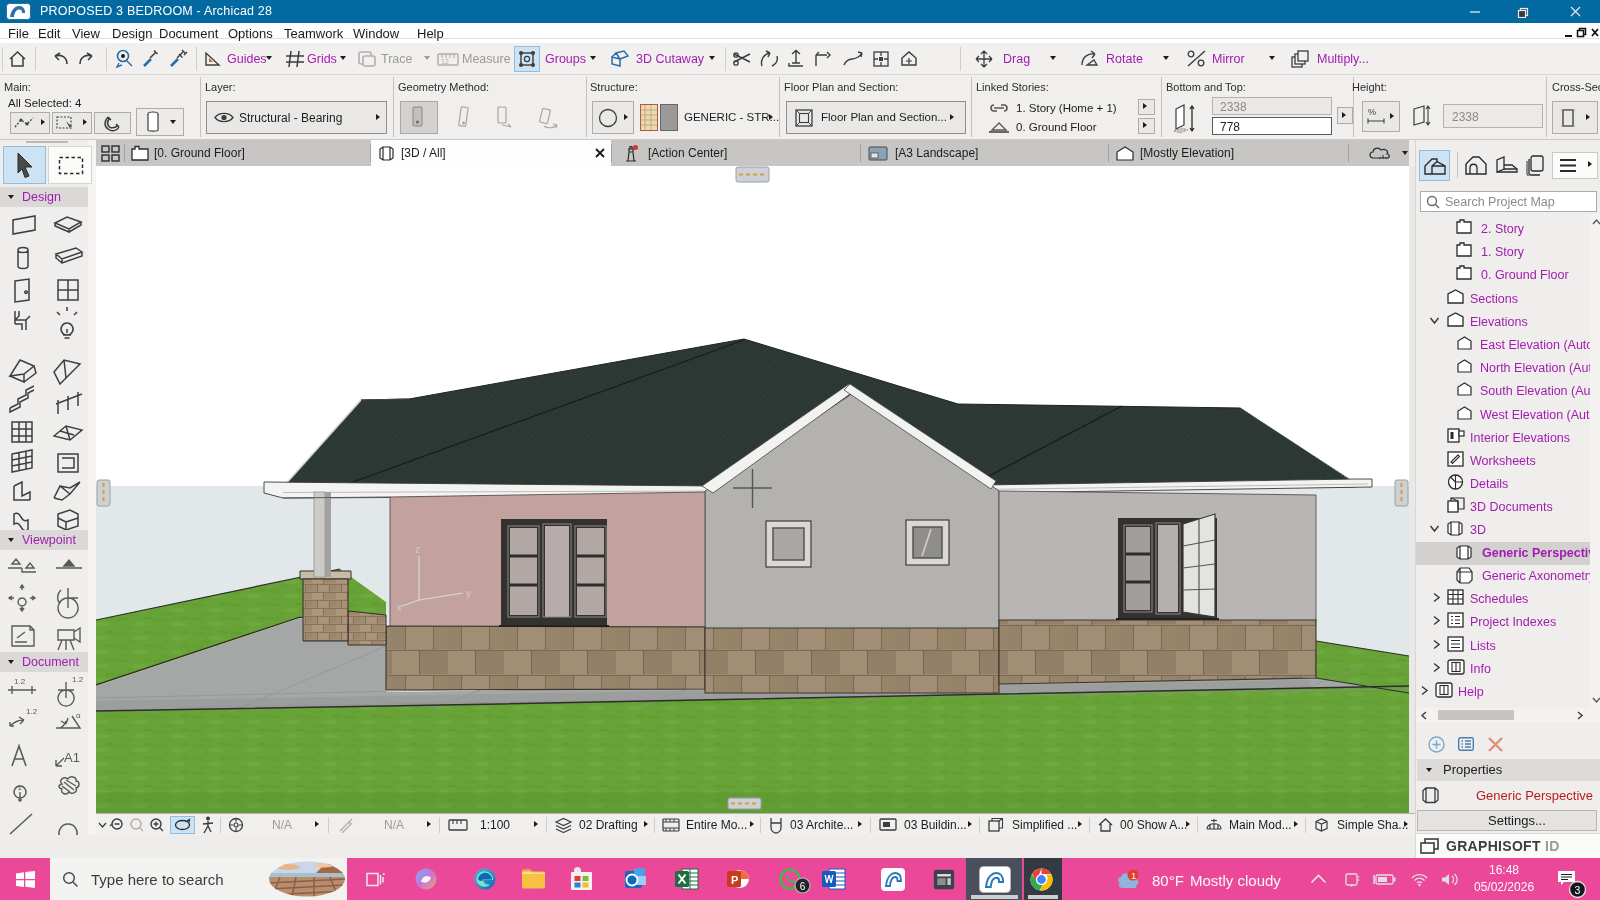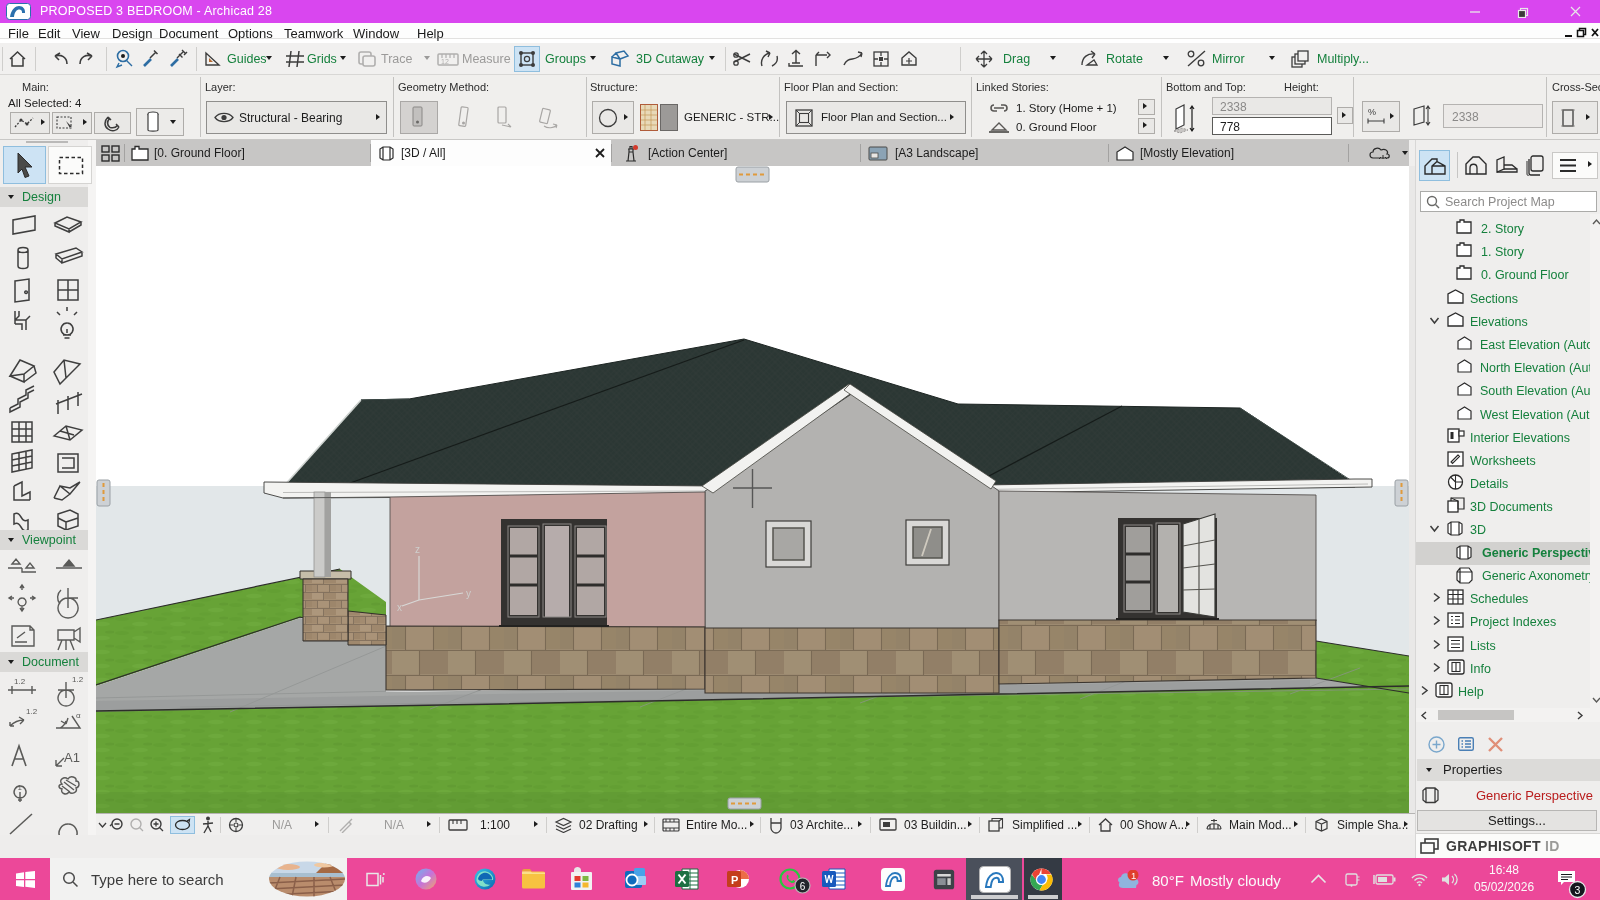--- a/index.html
+++ b/index.html
@@ -1,29 +1,29 @@
 <!DOCTYPE html>
 <html><head><meta charset="utf-8"><style>
 html,body{margin:0;padding:0}
 body{width:1600px;height:900px;position:relative;overflow:hidden;font-family:"Liberation Sans",sans-serif;background:#fff}
 .ab{position:absolute}
 .t11{font-size:11px;color:#2b2b2b;white-space:nowrap}
 .t115{font-size:11.5px;color:#1c1c1c;white-space:nowrap}
 .t12{font-size:12px;color:#1c1c1c;white-space:nowrap}
-.t125{font-size:12.5px;color:#15803d;white-space:nowrap}
+.t125{font-size:12.5px;color:#a21caf;white-space:nowrap}
 .t13{font-size:13px;color:#1a1a1a;white-space:nowrap}
 .gray{color:#9b9a99}
 .sepv{position:absolute;width:1px;background:#cfcecc}
 .btn{position:absolute;background:#e9e8e6;border:1px solid #aeaca9;box-sizing:border-box}
 .arr{position:absolute;width:0;height:0;border-left:4px solid #1c1c1c;border-top:3.5px solid transparent;border-bottom:3.5px solid transparent}
 .dn{position:absolute;width:0;height:0;border-top:4px solid #1c1c1c;border-left:3.5px solid transparent;border-right:3.5px solid transparent}
 svg{display:block}
 </style></head><body>
 
-<div class="ab" style="left:0;top:0;width:1600px;height:23px;background:#d946ef">
+<div class="ab" style="left:0;top:0;width:1600px;height:23px;background:#0369a1">
 <svg class="ab" style="left:6px;top:3px" width="25" height="17" viewBox="0 0 25 17">
       <rect x="0.5" y="0.5" width="24" height="16" rx="3" fill="#fff" stroke="#2b70ad"></rect>
       <path d="M4 14 C5 6,10 3,13 3 C17 3,19 6,19 9 L19 10 L16 10 L16 9 C16 7.5,15 6.5,13.5 6.5 C10.5 6.5,8.5 9,8 14 Z" fill="#2b70ad"></path>
     </svg>
 <span class="ab" style="left:40px;top:4px;font-size:12.5px;color:#ffffff;letter-spacing:.2px">PROPOSED 3 BEDROOM - Archicad 28</span>
 <svg class="ab" style="left:1468px;top:6px" width="120" height="12" viewBox="0 0 120 12">
       <line x1="2" y1="6" x2="12" y2="6" stroke="#e8e8e8" stroke-width="1.3"></line>
       <rect x="52.5" y="2.5" width="7" height="7" fill="none" stroke="#e8e8e8" stroke-width="1.2"></rect>
       <rect x="50.5" y="4.5" width="7" height="7" fill="#3b3a39" stroke="#e8e8e8" stroke-width="1.2"></rect>
       <path d="M103 1 L112 10 M112 1 L103 10" stroke="#e8e8e8" stroke-width="1.2"></path>
@@ -170,21 +170,21 @@
 
 <div class="ab" style="left:0;top:75px;width:1600px;height:65px;background:#f0efed;border-bottom:1px solid #c9c8c6;box-sizing:border-box">
 <div class="sepv" style="left:200px;top:2px;height:60px;background:#c3c2c0"></div>
 <div class="sepv" style="left:393px;top:2px;height:60px;background:#c3c2c0"></div>
 <div class="sepv" style="left:586px;top:2px;height:60px;background:#c3c2c0"></div>
 <div class="sepv" style="left:779px;top:2px;height:60px;background:#c3c2c0"></div>
 <div class="sepv" style="left:971px;top:2px;height:60px;background:#c3c2c0"></div>
 <div class="sepv" style="left:1161px;top:2px;height:60px;background:#c3c2c0"></div>
 <div class="sepv" style="left:1353px;top:2px;height:60px;background:#c3c2c0"></div>
 <div class="sepv" style="left:1546px;top:2px;height:60px;background:#c3c2c0"></div>
-<span class="t11 ab" style="left:22px;top:6px">Main:</span>
+<span class="t11 ab" style="left:4px;top:6px">Main:</span>
 <span class="t115 ab" style="left:8px;top:22px">All Selected: 4</span>
 <div class="btn" style="left:10px;top:37px;width:40px;height:22px"></div>
 <svg class="ab" style="left:13px;top:41px" width="24" height="14" viewBox="0 0 24 14">
       <path d="M2 11 L8 4 L14 8 L20 2" fill="none" stroke="#3c3c3c" stroke-width="1.3" stroke-dasharray="2 1.5"></path>
       <circle cx="8" cy="4" r="1.5" fill="#3c3c3c"></circle>
       <circle cx="14" cy="8" r="1.5" fill="#3c3c3c"></circle>
     </svg>
 <div class="arr" style="left:41px;top:44px"></div>
 <div class="btn" style="left:52px;top:37px;width:40px;height:22px"></div>
 <svg class="ab" style="left:56px;top:41px" width="22" height="14" viewBox="0 0 22 14">
@@ -271,21 +271,21 @@
       <path d="M20 4 L20 27 M18 6 L20 3 L22 6 M18 25 L20 28 L22 25" fill="none" stroke="#1c1c1c" stroke-width="1.2"></path>
     </svg>
 <div class="ab" style="left:1212px;top:22px;width:120px;height:18px;background:#e9e8e6;border:1px solid #b5b3b1;box-sizing:border-box">
       <span class="t12 ab" style="left:7px;top:2px;color:#8a8988">2338</span>
     </div>
 <div class="ab" style="left:1212px;top:42px;width:120px;height:18px;background:#fff;border:1px solid #5a5a58;box-sizing:border-box">
       <span class="t12 ab" style="left:7px;top:2px">778</span>
     </div>
 <div class="btn" style="left:1337px;top:32px;width:16px;height:17px"></div>
     <div class="arr" style="left:1342px;top:37px"></div>
-<span class="t11 ab" style="left:1284px;top:6px">Height:</span>
+<span class="t11 ab" style="left:1352px;top:6px">Height:</span>
 <div class="btn" style="left:1362px;top:26px;width:38px;height:31px"></div>
 <svg class="ab" style="left:1366px;top:31px" width="22" height="20" viewBox="0 0 22 20">
       <text x="2" y="9" font-size="9" fill="#3c3c3c" font-family="Liberation Sans">%</text>
       <path d="M2 15 L18 15 M2 12.5 L2 17.5 M18 12.5 L18 17.5" stroke="#3c3c3c" stroke-width="1.1"></path>
     </svg>
 <div class="arr" style="left:1390px;top:38px"></div>
 <svg class="ab" style="left:1408px;top:30px" width="30" height="26" viewBox="0 0 30 26">
       <path d="M6 4 L16 1 L16 17 L6 20 Z" fill="none" stroke="#3c3c3c" stroke-width="1.2"></path>
       <path d="M20 2 L20 19 M18 4 L20 1 L22 4 M18 17 L20 20 L22 17" fill="none" stroke="#3c3c3c" stroke-width="1.1"></path>
     </svg>

